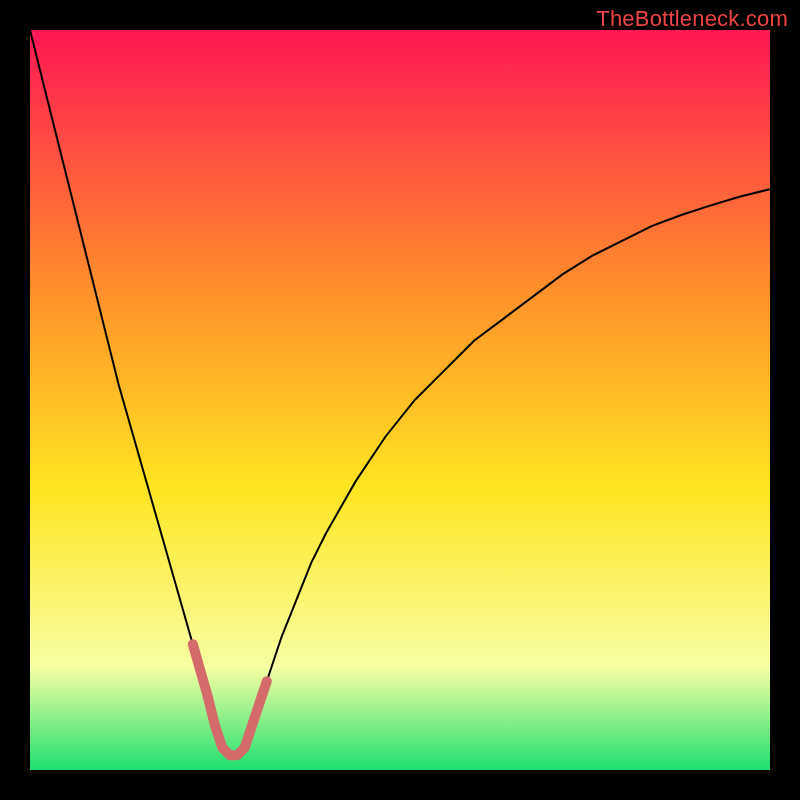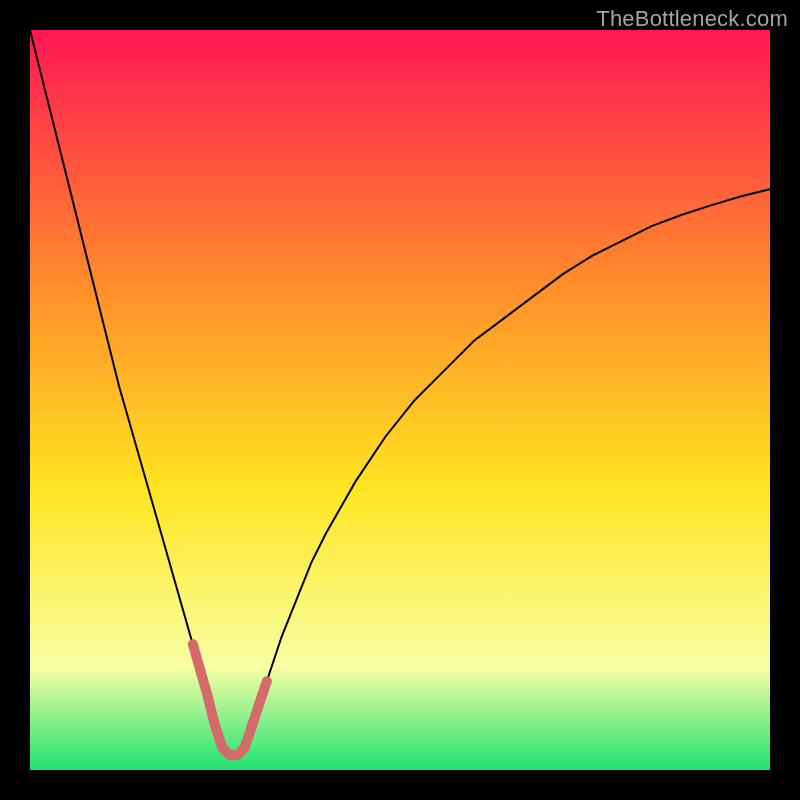--- a/index.html
+++ b/index.html
@@ -14,21 +14,21 @@
   .outer {
     position: relative;
     width: 800px;
     height: 800px;
     background: #000;
   }
   .watermark {
     position: absolute;
     top: 6px;
     right: 12px;
-    color: #a3a3a3;
+    color: #ef4444;
     font-size: 22px;
     letter-spacing: 0.2px;
     z-index: 5;
   }
   .plot-wrap {
     position: absolute;
     left: 30px;
     top: 30px;
     width: 740px;
     height: 740px;

